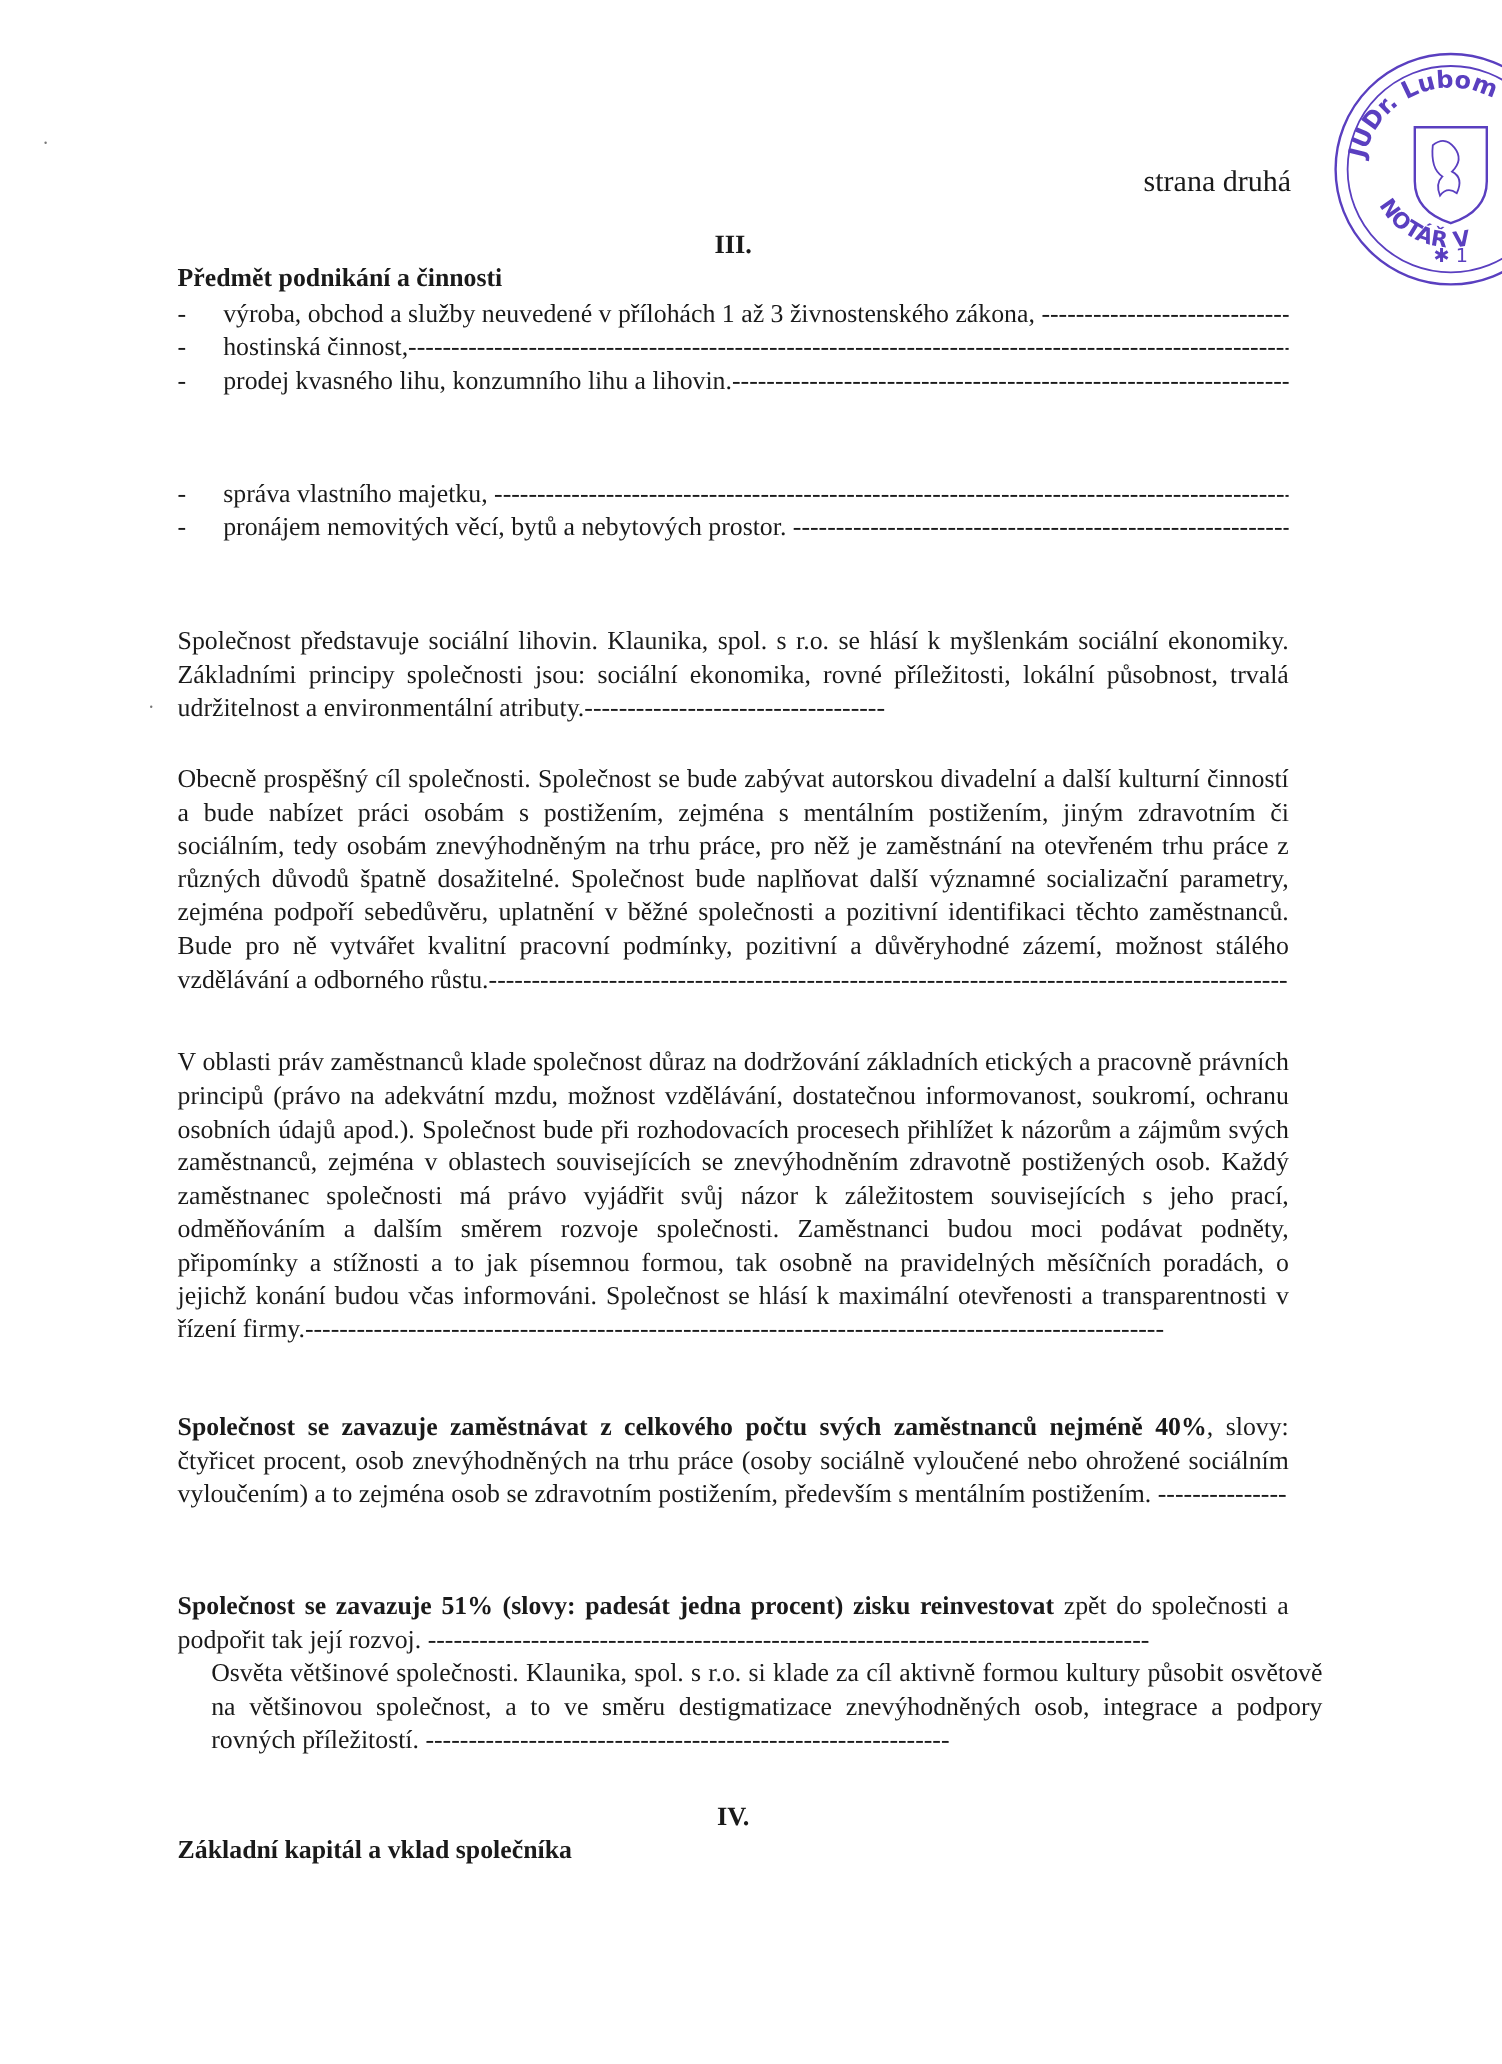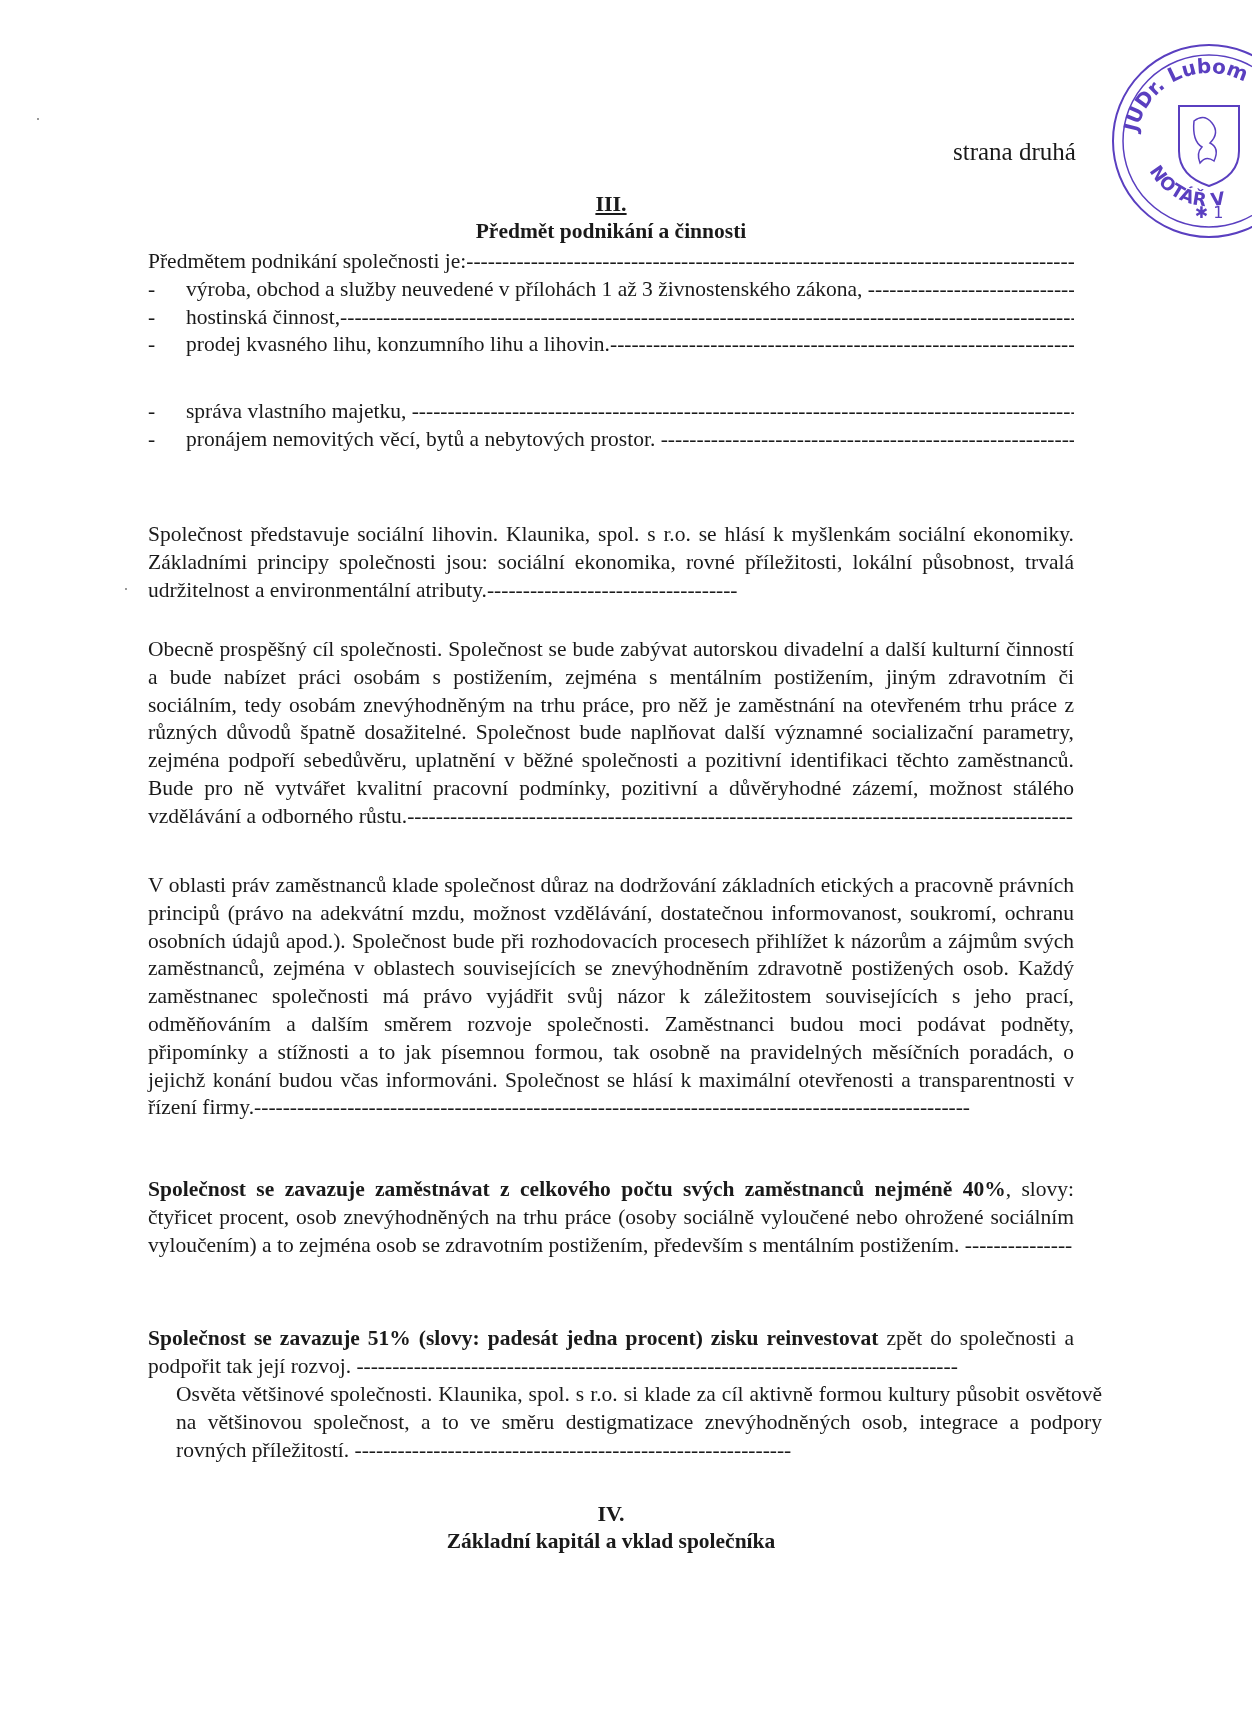--- a/index.html
+++ b/index.html
@@ -13,21 +13,21 @@
   .stamp {
     position: absolute; left: 1112px; top: 44px; width: 190px; height: 190px;
     border: 2px solid #5a3fc0; border-radius: 50%; color: #5a3fc0;
   }
   .stamp-inner { position: absolute; left: 0; top: 0; width: 190px; height: 190px; }
   .doc-body {
     position: absolute; left: 148px; top: 0; width: 926px; font-size: 21.5px;
     line-height: 27.8px;
   }
   .sec-num { position: absolute; left: 0; width: 926px; text-align: center; font-weight: bold; font-size: 22px; }
-  .sec-title { position: absolute; left: 0; width: 926px; text-align: center; font-weight: bold; font-size: 21.5px; }
+  .sec-title { position: absolute; left: 0; width: 926px; font-weight: bold; font-size: 21.5px; }
   .block { position: absolute; left: 0; width: 926px; }
   .line { white-space: nowrap; overflow: hidden; height: 27.8px; }
   .bullet { display: flex; height: 27.8px; white-space: nowrap; overflow: hidden; }
   .bullet .dash { width: 38px; flex: none; }
   .bullet .txt { flex: 1; overflow: hidden; }
   .para { text-align: justify; text-align-last: left; }
   .bold { font-weight: bold; margin-top: 28px; }
   .fill::after {
     content: "--------------------------------------------------------------------------------------------------------------------------------------------------------------------------------";
   }
@@ -52,25 +52,24 @@
       <textPath href="#arcBot" startOffset="8%">NOTÁŘ V</textPath>
     </text>
     <path d="M 65 60 L 125 60 L 125 105 Q 125 130 95 140 Q 65 130 65 105 Z" fill="none" stroke="#5a3fc0" stroke-width="2"></path>
     <path d="M 80 75 q 10 -8 18 2 q 8 10 -2 20 q 10 5 4 18 q -8 -6 -14 2 q -4 -10 2 -16 q -10 -6 -8 -26 Z" fill="none" stroke="#5a3fc0" stroke-width="1.5"></path>
     <text x="95" y="172" text-anchor="middle" font-family="DejaVu Sans, sans-serif" font-size="16" fill="#5a3fc0">✱ 1</text>
   </svg>
 </div>
 
 <div class="doc-body">
 
-  <div class="sec-num" style="top:190px;text-decoration:underline;">III.</div>
+  <div class="sec-num" style="top:190px;">III.</div>
   <div class="sec-title" style="top:218px;">Předmět podnikání a činnosti</div>
 
   <div class="block" style="top:248px;">
-    <div class="line fill"><span>Předmětem podnikání společnosti je:</span></div>
     <div class="bullet">
       <span class="dash">-</span>
       <span class="txt fill"><span>výroba, obchod a služby neuvedené v přílohách 1 až 3 živnostenského zákona,</span> </span>
     </div>
     <div class="bullet">
       <span class="dash">-</span>
       <span class="txt fill"><span>hostinská činnost,</span></span>
     </div>
     <div class="bullet">
       <span class="dash">-</span>

